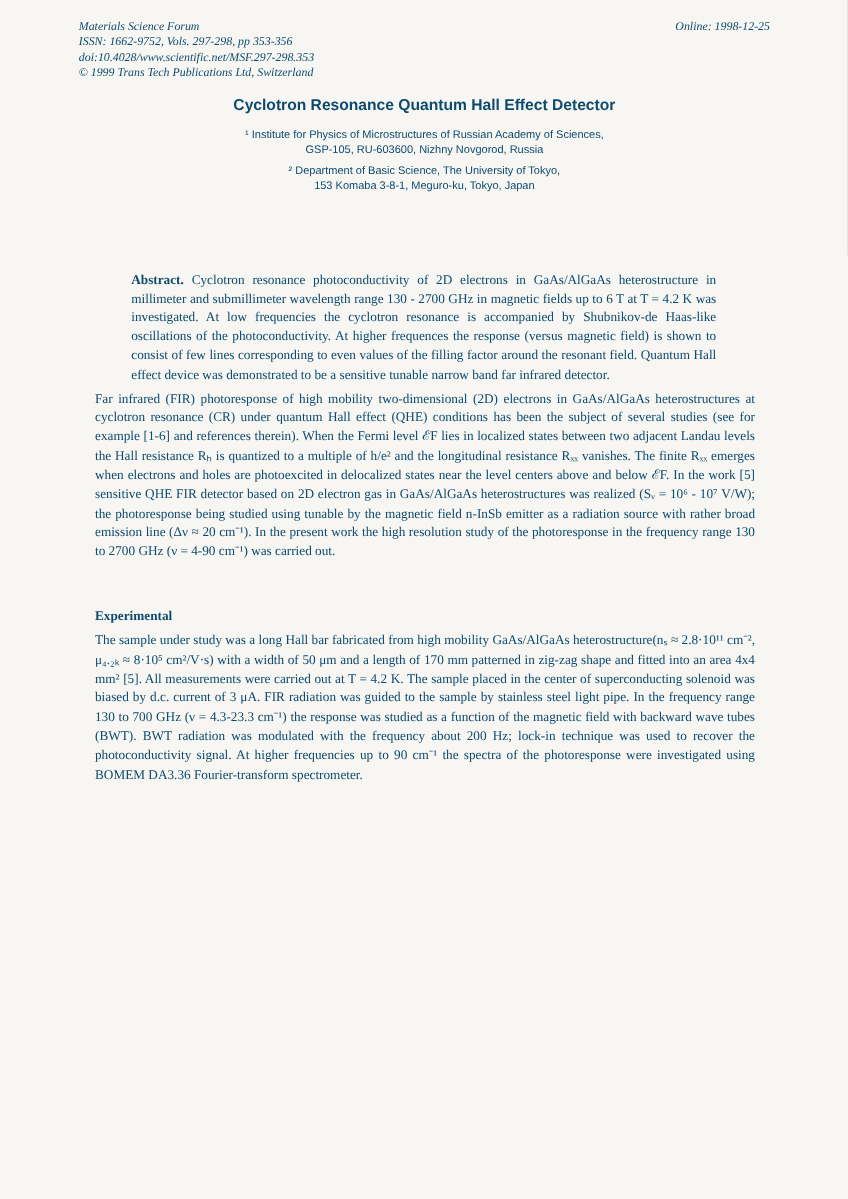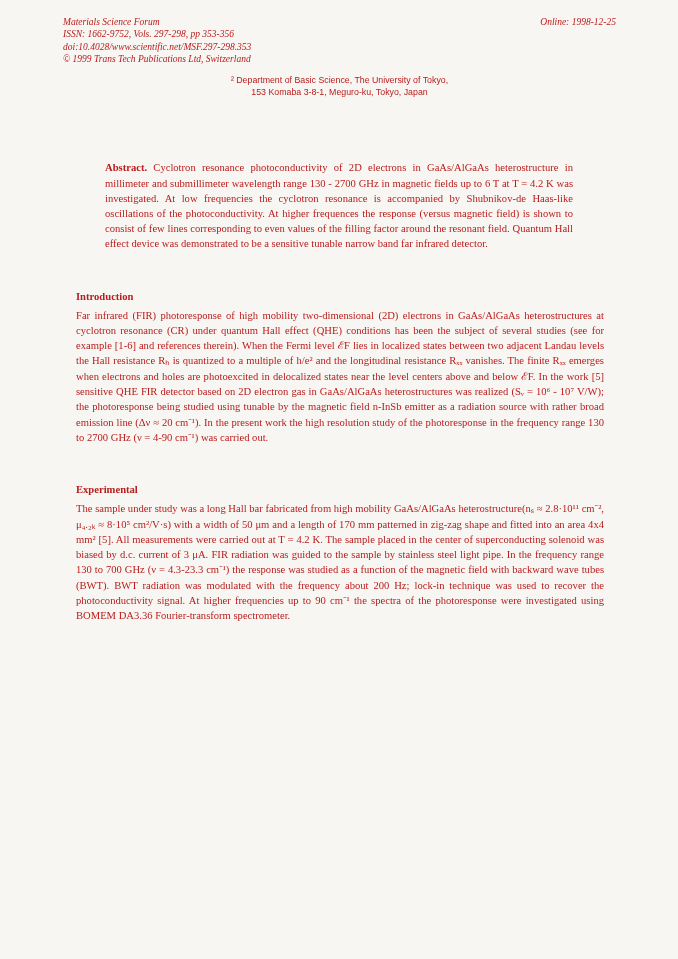--- a/index.html
+++ b/index.html
@@ -4,21 +4,21 @@
 <style>
   html, body { margin: 0; padding: 0; background: #d9d7d2; }
   .page {
     position: relative;
     width: 678px;
     height: 959px;
     margin: 0 auto;
     background: #f7f6f2;
     box-sizing: border-box;
     padding: 16px 62px 0 63px;
-    color: #b91c1c;
+    color: #0c4a6e;
     font-family: "Liberation Serif", serif;
     overflow: hidden;
   }
   .pub-header {
     display: flex;
     justify-content: space-between;
     align-items: flex-start;
     font-style: italic;
     font-size: 9.5px;
     line-height: 12.3px;
@@ -87,33 +87,35 @@
   <header class="pub-header">
     <div class="pub-left">
       <div>Materials Science Forum</div>
       <div>ISSN: 1662-9752, Vols. 297-298, pp 353-356</div>
       <div>doi:10.4028/www.scientific.net/MSF.297-298.353</div>
       <div>© 1999 Trans Tech Publications Ltd, Switzerland</div>
     </div>
     <div class="pub-right">Online: 1998-12-25</div>
   </header>
 
+  <h1 class="paper-title">Cyclotron Resonance Quantum Hall Effect Detector</h1>
 
 
   <div class="affiliations">
+    <div class="affiliation">¹ Institute for Physics of Microstructures of Russian Academy of Sciences,
+GSP-105, RU-603600, Nizhny Novgorod, Russia</div>
     <div class="affiliation">² Department of Basic Science, The University of Tokyo,
 153 Komaba 3-8-1, Meguro-ku, Tokyo, Japan</div>
   </div>
 
 
   <p class="abstract"><span class="abs-label">Abstract.</span>
     <span>Cyclotron resonance photoconductivity of 2D electrons in GaAs/AlGaAs heterostructure in millimeter and submillimeter wavelength range 130 - 2700 GHz in magnetic fields up to 6 T at T = 4.2 K was investigated. At low frequencies the cyclotron resonance is accompanied by Shubnikov-de Haas-like oscillations of the photoconductivity. At higher frequences the response (versus magnetic field) is shown to consist of few lines corresponding to even values of the filling factor around the resonant field. Quantum Hall effect device was demonstrated to be a sensitive tunable narrow band far infrared detector.</span></p>
 
   <section class="section">
-    <h2 class="section-heading">Introduction</h2>
     <p class="section-body">Far infrared (FIR) photoresponse of high mobility two-dimensional (2D) electrons in GaAs/AlGaAs heterostructures at cyclotron resonance (CR) under quantum Hall effect (QHE) conditions has been the subject of several studies (see for example [1-6] and references therein). When the Fermi level ℰF lies in localized states between two adjacent Landau levels the Hall resistance Rₕ is quantized to a multiple of h/e² and the longitudinal resistance Rₓₓ vanishes. The finite Rₓₓ emerges when electrons and holes are photoexcited in delocalized states near the level centers above and below ℰF. In the work [5] sensitive QHE FIR detector based on 2D electron gas in GaAs/AlGaAs heterostructures was realized (Sᵥ = 10⁶ - 10⁷ V/W); the photoresponse being studied using tunable by the magnetic field n-InSb emitter as a radiation source with rather broad emission line (Δν ≈ 20 cm⁻¹). In the present work the high resolution study of the photoresponse in the frequency range 130 to 2700 GHz (ν = 4-90 cm⁻¹) was carried out.</p>
   </section>
 
   <section class="section">
     <h2 class="section-heading">Experimental</h2>
     <p class="section-body">The sample under study was a long Hall bar fabricated from high mobility GaAs/AlGaAs heterostructure(nₛ ≈ 2.8·10¹¹ cm⁻², μ₄.₂ₖ ≈ 8·10⁵ cm²/V·s) with a width of 50 μm and a length of 170 mm patterned in zig-zag shape and fitted into an area 4x4 mm² [5]. All measurements were carried out at T = 4.2 K. The sample placed in the center of superconducting solenoid was biased by d.c. current of 3 μA. FIR radiation was guided to the sample by stainless steel light pipe. In the frequency range 130 to 700 GHz (ν = 4.3-23.3 cm⁻¹) the response was studied as a function of the magnetic field with backward wave tubes (BWT). BWT radiation was modulated with the frequency about 200 Hz; lock-in technique was used to recover the photoconductivity signal. At higher frequencies up to 90 cm⁻¹ the spectra of the photoresponse were investigated using BOMEM DA3.36 Fourier-transform spectrometer.</p>
   </section>
 
 </div>
 

